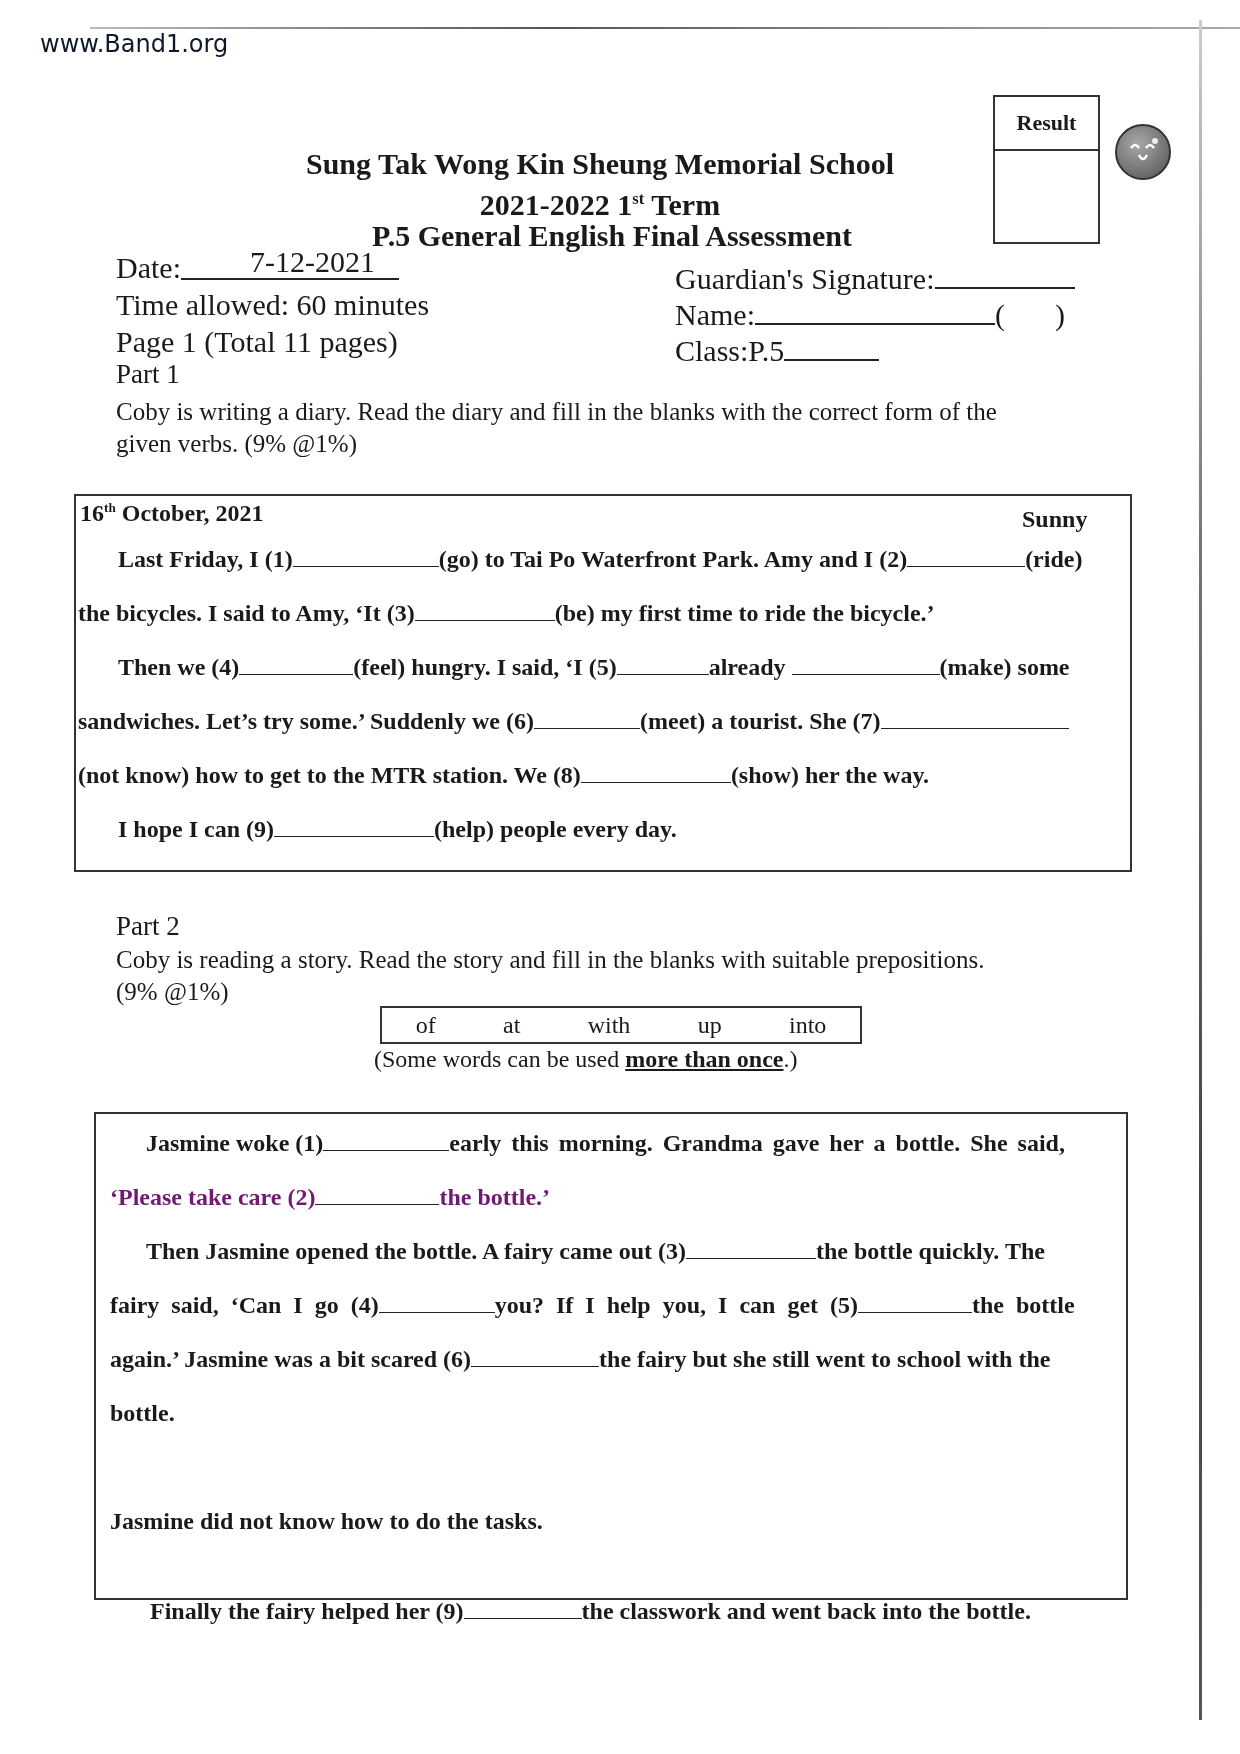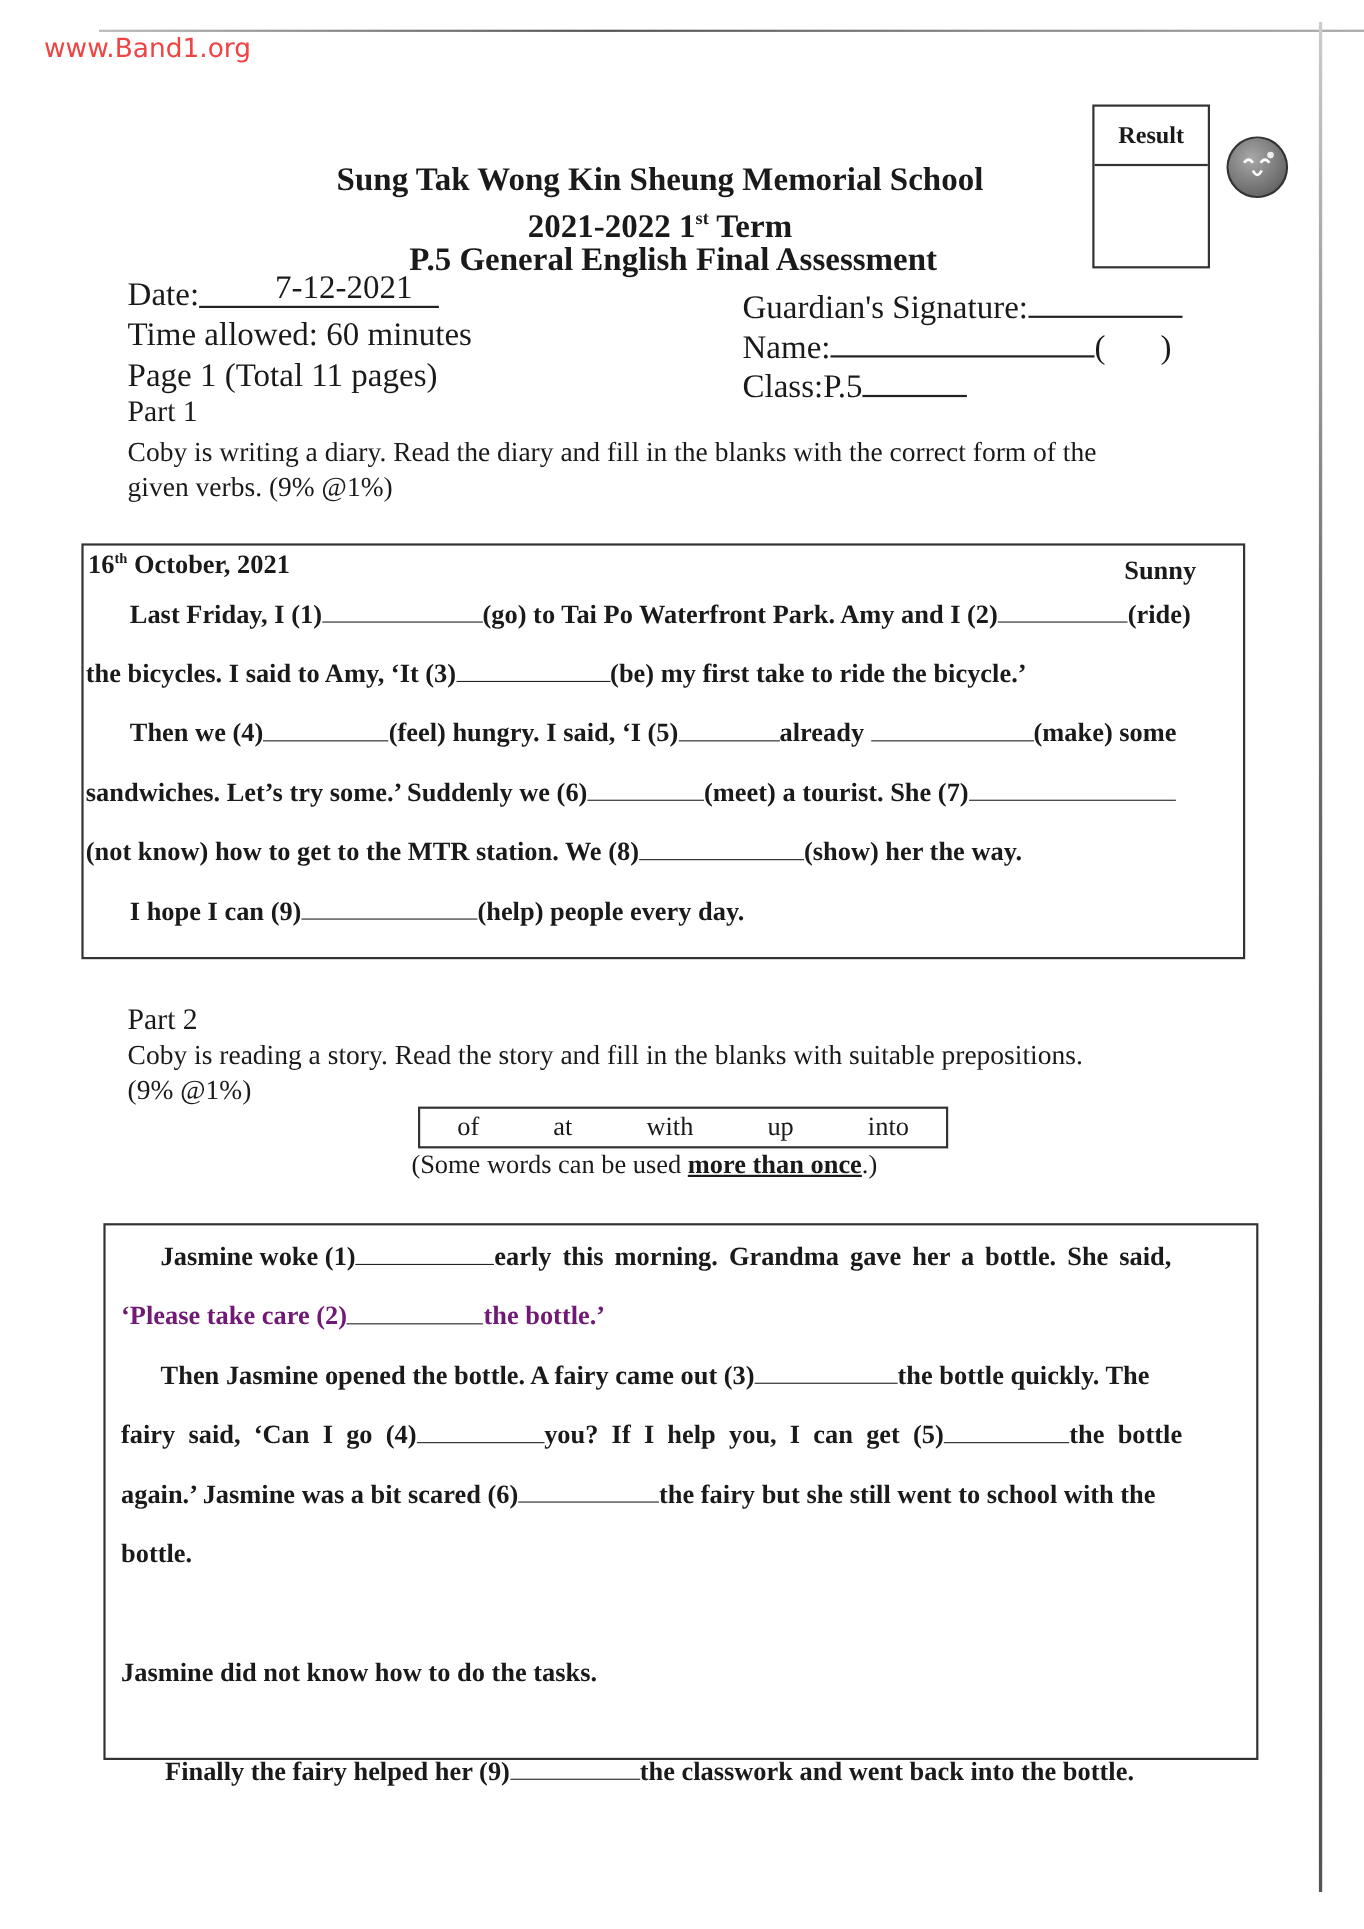--- a/index.html
+++ b/index.html
@@ -1,21 +1,21 @@
 <!DOCTYPE html>
 <html><head>
 <meta charset="utf-8">
 <style>
   html, body { margin:0; padding:0; background:#ffffff; }
   body { width:1240px; height:1754px; position:relative; overflow:hidden;
          font-family:"Liberation Serif","DejaVu Serif",serif; color:#1a1a1a; }
   .abs { position:absolute; }
   .scanline-top { left:90px; top:27px; width:1150px; height:2px; background:linear-gradient(90deg,#bbb,#555 40%,#888 70%,#aaa); }
   .scanline-right { left:1199px; top:20px; width:3px; height:1700px; background:linear-gradient(180deg,#ccc,#777 30%,#444 70%,#555); }
-  .watermark { left:40px; top:30px; font-family:"DejaVu Sans","Liberation Sans",sans-serif; font-size:24px; color:#ef4444; }
+  .watermark { left:40px; top:30px; font-family:"DejaVu Sans","Liberation Sans",sans-serif; font-size:24px; color:#0f172a; }
   .heading { left:0; width:1240px; text-align:center; font-weight:bold; font-size:30px; line-height:36px; }
   .result-box { left:993px; top:95px; width:103px; height:145px; border:2px solid #333; }
   .result-box .hdr { height:52px; border-bottom:2px solid #333; text-align:center; font-weight:bold; font-size:22px; line-height:52px; }
   .smiley { left:1115px; top:124px; width:52px; height:52px; border-radius:50%;
             background:radial-gradient(circle at 40% 35%,#a8a8a8,#6b6b6b 70%,#4a4a4a); border:2px solid #333; }
   .smiley svg { position:absolute; left:0; top:0; }
   .info { font-size:30px; line-height:36px; }
   .uline { display:inline-block; border-bottom:2px solid #222; height:28px; vertical-align:baseline; }
   .instr { font-size:25px; line-height:32px; }
   .box { border:2px solid #333; }
@@ -72,21 +72,21 @@
 <div class="abs instr" style="left:116px;top:428px;">given verbs.   (9%   @1%)</div>
 
 <div class="abs box" style="left:74px;top:494px;width:1054px;height:374px;">
   <div class="p" style="left:4px;top:4px;"><span>16</span><sup>th</sup><span> October, 2021</span></div>
   <div class="p" style="left:946px;top:10px;">Sunny</div>
 
   <div class="p" style="left:42px;top:50px;">
     <span>Last Friday, I (1)</span><span class="blank" style="width:146px"></span><span>(go) to Tai Po Waterfront Park. Amy and I (2)</span><span class="blank" style="width:118px"></span><span>(ride)</span>
   </div>
   <div class="p" style="left:2px;top:104px;">
-    <span>the bicycles. I said to Amy, ‘It (3)</span><span class="blank" style="width:140px"></span><span>(be) my first take to ride the bicycle.’</span>
+    <span>the bicycles. I said to Amy, ‘It (3)</span><span class="blank" style="width:140px"></span><span>(be) my first time to ride the bicycle.’</span>
   </div>
   <div class="p" style="left:42px;top:158px;">
     <span>Then we (4)</span><span class="blank" style="width:114px"></span><span>(feel) hungry. I said, ‘I (5)</span><span class="blank" style="width:92px"></span><span>already </span><span class="blank" style="width:148px"></span><span>(make) some</span>
   </div>
   <div class="p" style="left:2px;top:212px;">
     <span>sandwiches. Let’s try some.’ Suddenly we (6)</span><span class="blank" style="width:106px"></span><span>(meet) a tourist. She (7)</span><span class="blank" style="width:188px"></span>
   </div>
   <div class="p" style="left:2px;top:266px;">
     <span>(not know) how to get to the MTR station. We (8)</span><span class="blank" style="width:150px"></span><span>(show) her the way.</span>
   </div>
@@ -103,21 +103,21 @@
   <span>of</span>
   <span>at</span>
   <span>with</span>
   <span>up</span>
   <span>into</span>
 </div>
 <div class="abs" style="left:374px;top:1046px;font-size:24px;">
   <span>(Some words can be used </span><span class="bold-u">more than once</span><span>.)</span>
 </div>
 
-<div class="abs box" style="left:94px;top:1112px;width:1030px;height:484px;padding-left:16px;">
+<div class="abs box" style="left:94px;top:1112px;width:1030px;height:484px;">
   <div class="p" style="left:50px;top:16px;">
     <span>Jasmine woke (1)</span><span class="blank" style="width:126px"></span><span style="word-spacing:4px;">early this morning. Grandma gave her a bottle. She said,</span>
   </div>
   <div class="p" style="left:14px;top:70px;color:#701a75;">
     <span>‘Please take care (2)</span><span class="blank" style="width:124px"></span><span>the bottle.’</span>
   </div>
   <div class="p" style="left:50px;top:124px;">
     <span>Then Jasmine opened the bottle. A fairy came out (3)</span><span class="blank" style="width:130px"></span><span>the bottle quickly. The</span>
   </div>
   <div class="p" style="left:14px;top:178px;word-spacing:6px;">

